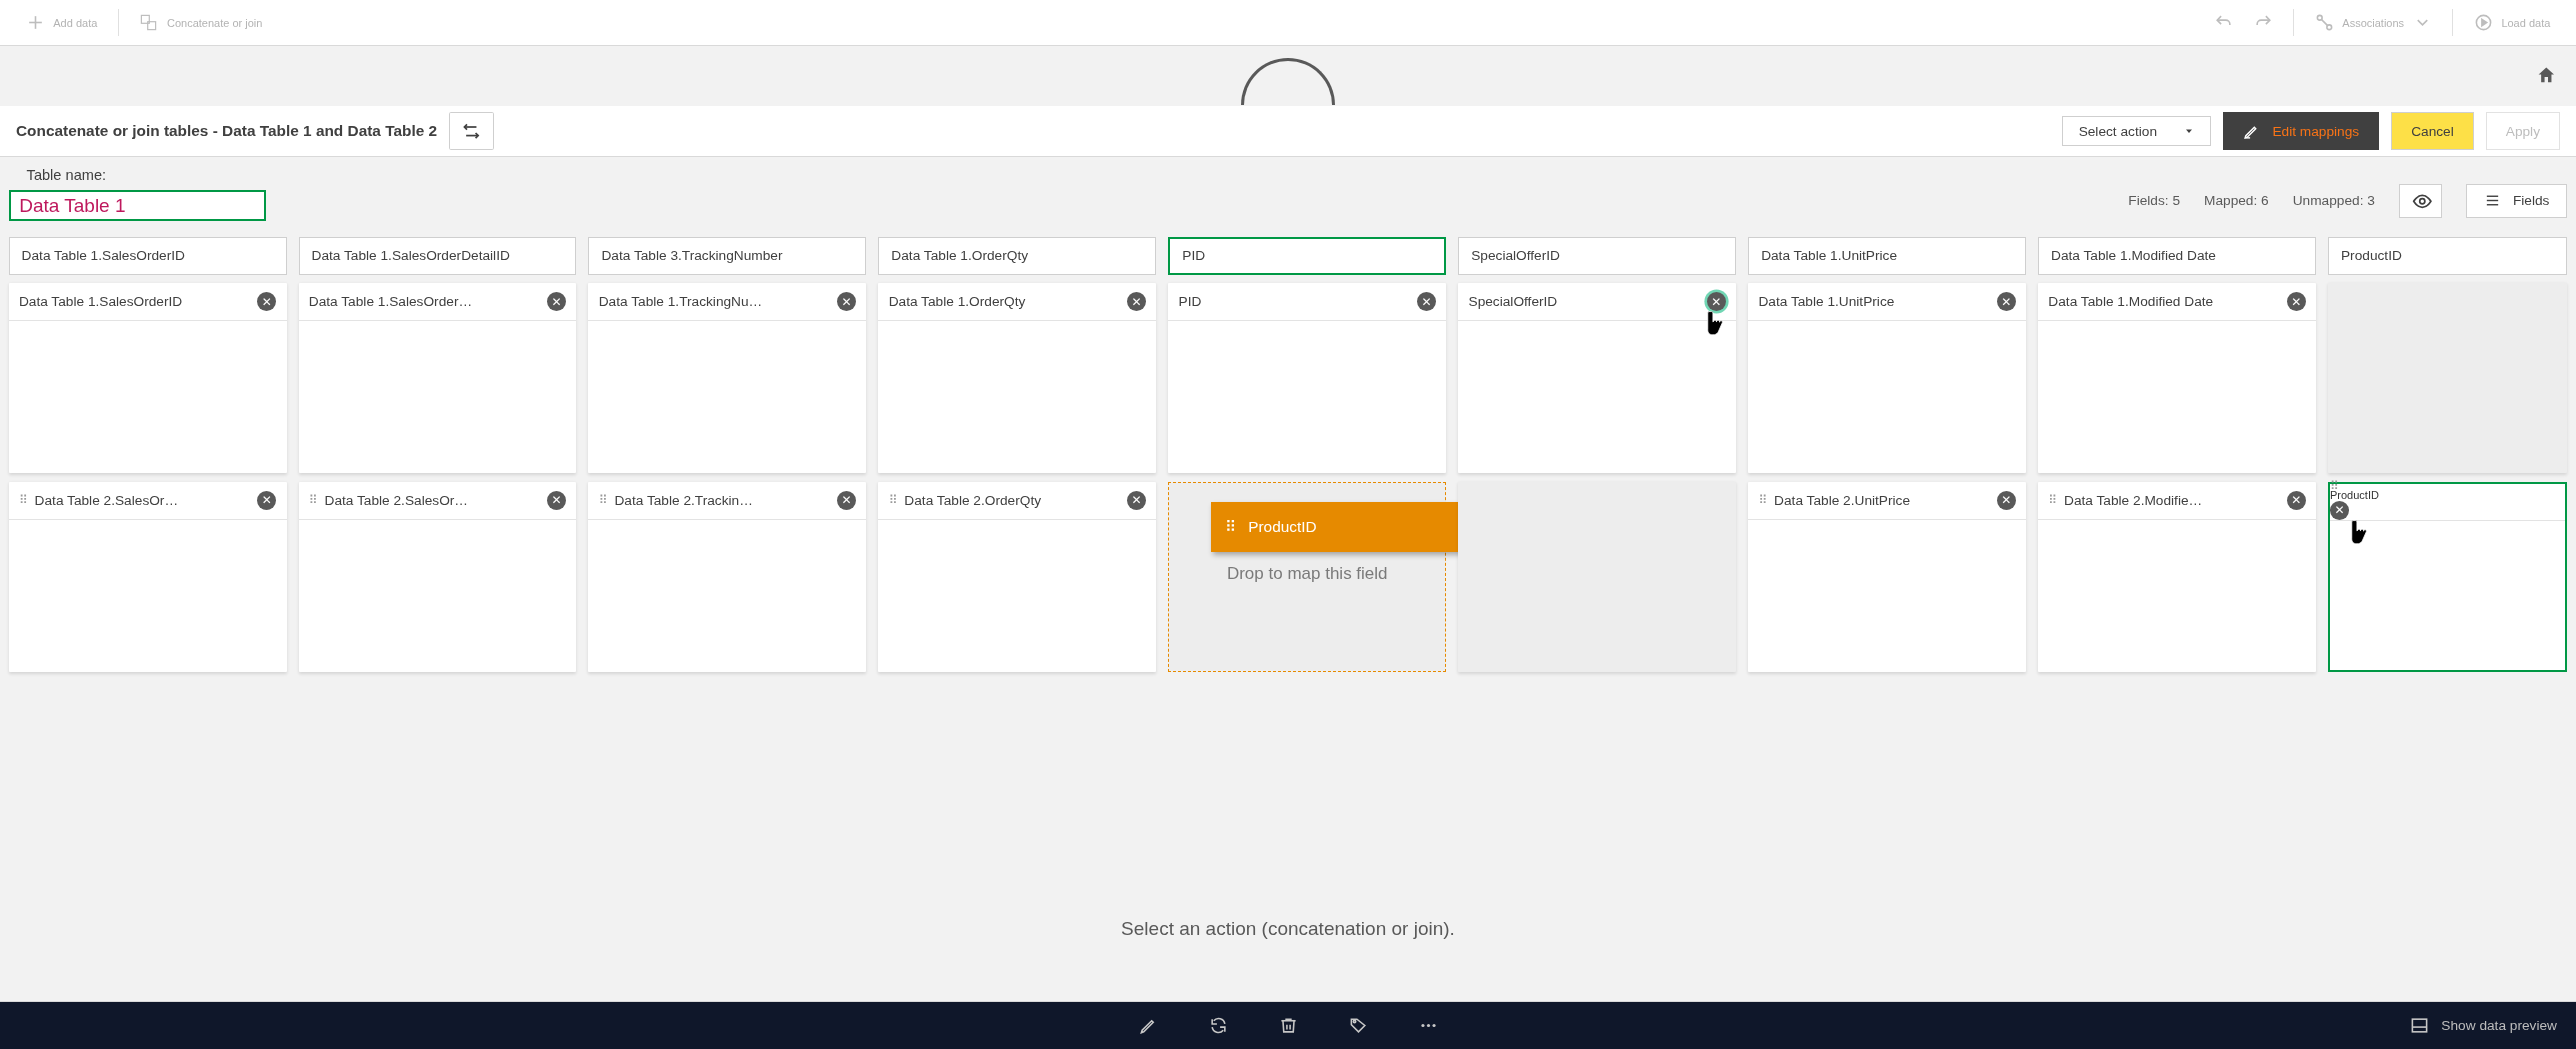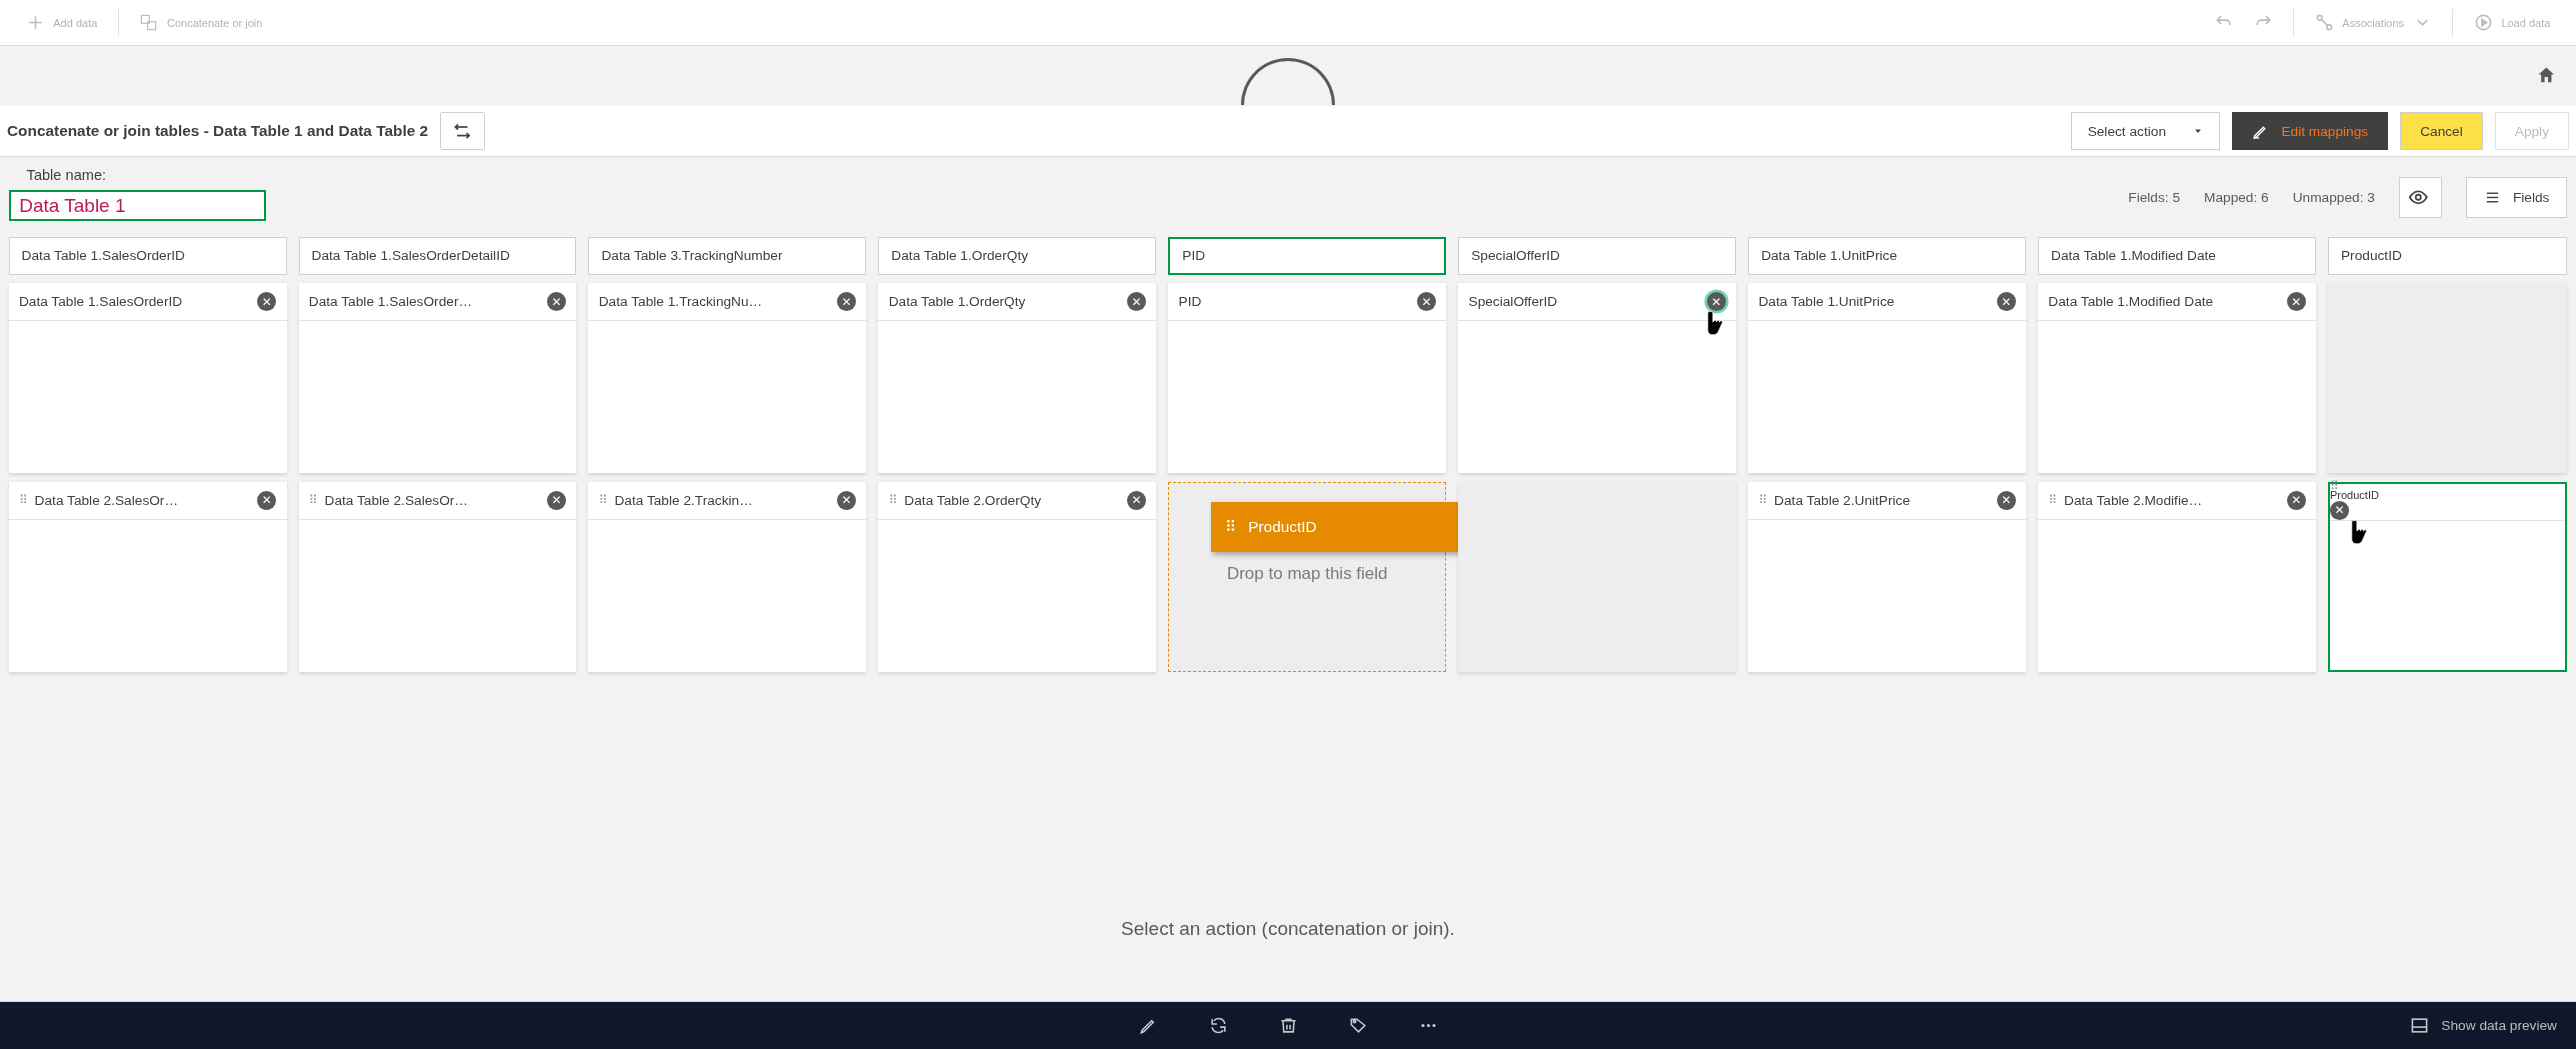--- a/index.html
+++ b/index.html
@@ -9,37 +9,37 @@
   .topbar .lbtn { display:flex; align-items:center; gap:8.6px; padding: 0 10.3px; height:100%; }
   .topbar .sep { width:0.9px; height:60%; background:#e0e0e0; margin:0 10.3px; }
   .topbar .spacer { flex:1; }
   .topbar svg, .topbar .ic { width:19px; height:19px; }
   .disabled-text { color:#b3b3b3; }
   
   .arc-wrap { height:60px; background:#f2f2f2; display:flex; justify-content:center; position:relative;}
   .arc-wrap .home { position:absolute; right:19px; top:19px; color:#595959;}
   .arc { width:94px; height:47px; border:3.4px solid #595959; border-bottom:none; border-top-left-radius:94px; border-top-right-radius:94px; margin-top:12px;}
   
-  .header { height:51px; background:#fff; border-bottom:0.9px solid #d9d9d9; display:flex; align-items:center; padding:0 7px; gap:12px;}
+  .header { height:51px; background:#fff; border-bottom:0.9px solid #d9d9d9; display:flex; align-items:center; padding:0 16px; gap:12px;}
   .header .title { font-size:15.4px; color:#404040; font-weight:600;}
   .swap-btn { border:0.9px solid #cfcfcf; background:#fff; width:45px; height:38px; display:flex; align-items:center; justify-content:center; border-radius:1.7px;}
   .header .spacer{flex:1;}
-  .select-action { border:0.9px solid #cfcfcf; background:#fff; padding:0 15.4px; height:38px; display:flex; align-items:center; gap:26px; font-size:13.7px; color:#404040;}
+  .select-action { border:0.9px solid #cfcfcf; background:#fff; padding:0 15.4px; height:30px; display:flex; align-items:center; gap:26px; font-size:13.7px; color:#404040;}
   .btn { height:38px; padding:0 19px; display:flex; align-items:center; gap:12px; font-size:13.7px; border:0.9px solid transparent;}
   .btn-dark { background:#404040; color:#f97316;}
   .btn-light { background:#fde047; border:0.9px solid #cfcfcf; color:#404040;}
   .btn-disabled { background:#fff; border:0.9px solid #e2e2e2; color:#bdbdbd;}
   
   .subheader { background:#f2f2f2; padding:10.3px 8.6px 0 8.6px; display:flex; align-items:flex-end; gap:26px;}
   .subheader .left { display:flex; flex-direction:column; gap:6.9px;}
   .tn-label { font-size:14.6px; color:#404040;margin-left:18px;}
   .tn-input { width:257px; height:31px; border:2.6px solid #009845; background:#fff; padding:0 8.6px; font-size:19px; color:#be185d;}
   .subheader .spacer{flex:1;}
   .counts { display:flex; align-items:center; gap:24px; font-size:13.7px; color:#5a5a5a;}
-  .icon-btn { border:0.9px solid #cfcfcf; background:#fff; height:41px; min-width:43px; display:flex; align-items:center; justify-content:space-between; padding:0 8.6px;}
+  .icon-btn { border:0.9px solid #cfcfcf; background:#fff; height:34px; min-width:43px; display:flex; align-items:center; justify-content:flex-end; padding:0 8.6px;}
   .fields-btn { gap:12px; padding:0 17px; font-size:13.7px; color:#404040;}
   
   .cols-wrap { padding:15.4px 8.6px; display:flex; gap:12px; }
   .col { width:318px; display:flex; flex-direction:column; gap:8.6px;}
   .col.wide-last { width:274px;}
   .headcell { height:38px; background:#fff; border:0.9px solid #cfcfcf; display:flex; align-items:center; padding:0 12px; font-size:13.7px; color:#404040;}
   .headcell.green { border:2.6px solid #009845;}
   .fieldbox { height:190px; background:#fff; box-shadow:0 1.7px 3.4px rgba(0,0,0,0.12); border-radius:0.9px; position:relative;}
   .fieldbox.grey { background:#ededed;}
   .fieldbox .pill { height:38px; border-bottom:0.9px solid #e3e3e3; display:flex; align-items:center; padding:0 10.3px; font-size:13.7px; color:#404040; gap:8.6px;}

